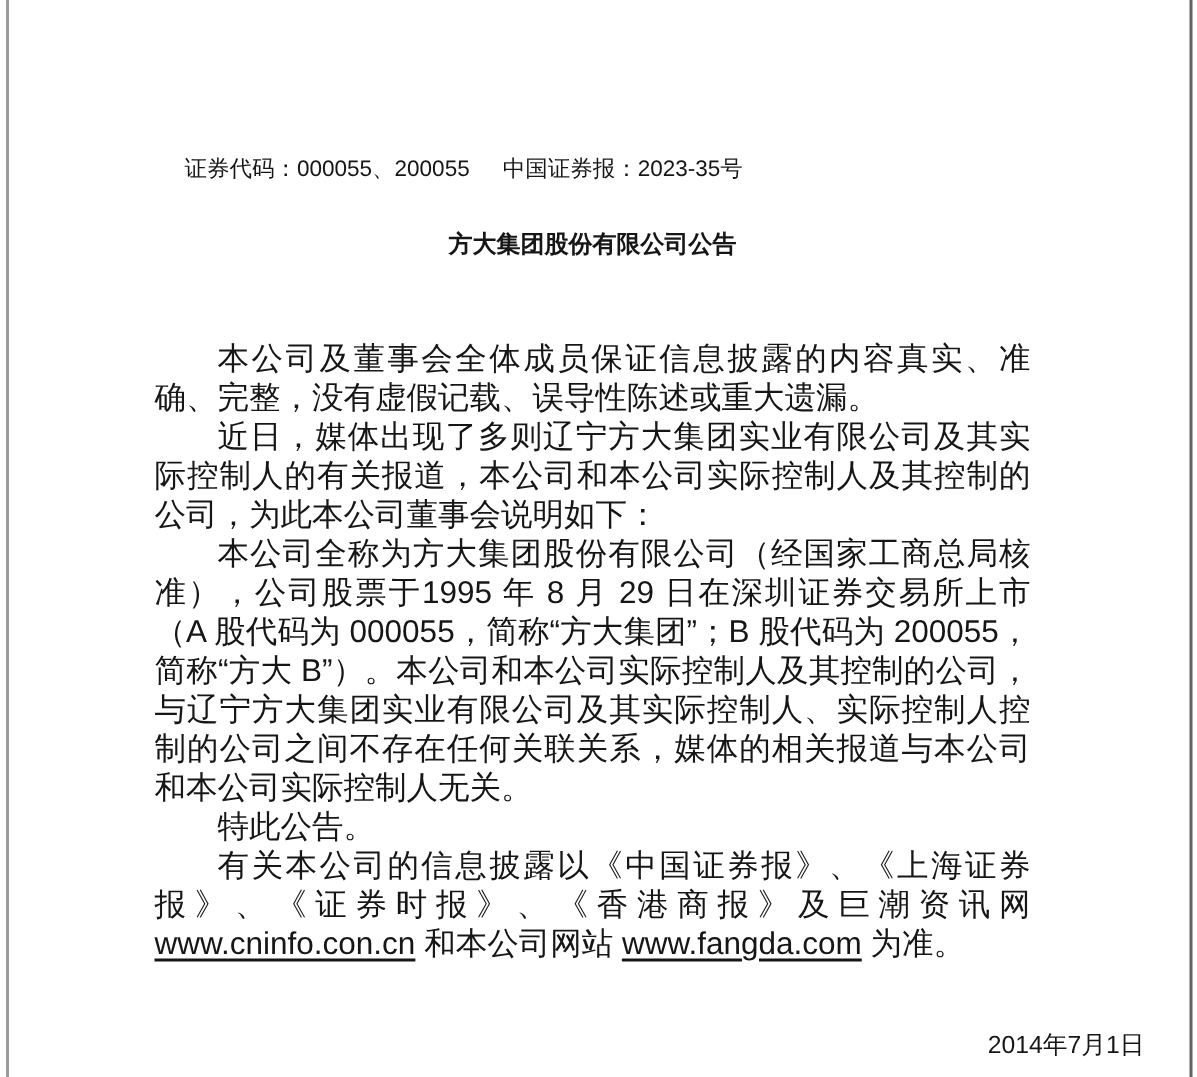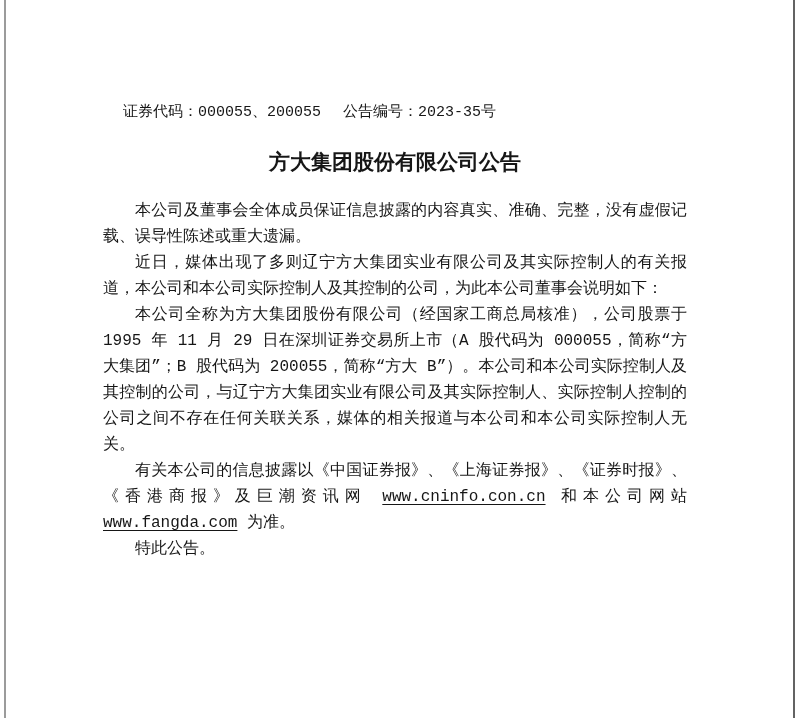--- a/index.html
+++ b/index.html
@@ -7,21 +7,21 @@
     padding: 0;
     background: #ffffff;
   }
   .viewport {
     position: relative;
     width: 798px;
     height: 718px;
     background: #ffffff;
     overflow: hidden;
     color: #161616;
-    font-family: Liberation Mono, monospace;
+    font-family: Liberation Sans, sans-serif;
   }
   .page {
     position: absolute;
     top: 0;
     left: 4px;
     width: 791px;
     height: 718px;
     box-sizing: border-box;
     border-left: 2px solid #9b9b9b;
     border-right: 2px solid #636363;
@@ -33,29 +33,29 @@
     font-size: 15px;
     line-height: 19px;
     white-space: nowrap;
     display: flex;
     gap: 22px;
   }
   .sec-header .seg { display: inline-block; }
   .doc-title {
     width: 584px;
     margin: 27px 0 0 0;
-    font-size: 21px;
+    font-size: 16px;
     font-weight: bold;
     text-align: center;
     line-height: 30px;
   }
   .body-text {
     width: 584px;
-    margin-top: 19px;
-    font-size: 16px;
+    margin-top: 48px;
+    font-size: 21px;
     line-height: 26px;
     text-align: justify;
   }
   .body-text p {
     margin: 0;
     text-indent: 2em;
   }
   .url {
     color: inherit;
     text-decoration: underline;
@@ -70,30 +70,31 @@
   }
 </style>
 </head>
 <body>
 
 <div class="viewport">
   <div class="page">
 
     <div class="sec-header">
       <span class="seg"><span>证券代码：</span><span>000055、200055</span></span>
-      <span class="seg"><span>公告编号：</span><span>2023-35号</span></span>
+      <span class="seg"><span>中国证券报：</span><span>2023-35号</span></span>
     </div>
 
     <h1 class="doc-title">方大集团股份有限公司公告</h1>
 
     <div class="body-text">
       <p>本公司及董事会全体成员保证信息披露的内容真实、准确、完整，没有虚假记载、误导性陈述或重大遗漏。</p>
       <p>近日，媒体出现了多则辽宁方大集团实业有限公司及其实际控制人的有关报道，本公司和本公司实际控制人及其控制的公司，为此本公司董事会说明如下：</p>
-      <p>本公司全称为方大集团股份有限公司（经国家工商总局核准），公司股票于1995 年 11 月 29 日在深圳证券交易所上市（A 股代码为 000055，简称“方大集团”；B 股代码为 200055，简称“方大 B”）。本公司和本公司实际控制人及其控制的公司，与辽宁方大集团实业有限公司及其实际控制人、实际控制人控制的公司之间不存在任何关联关系，媒体的相关报道与本公司和本公司实际控制人无关。</p>
+      <p>本公司全称为方大集团股份有限公司（经国家工商总局核准），公司股票于1995 年 8 月 29 日在深圳证券交易所上市（A 股代码为 000055，简称“方大集团”；B 股代码为 200055，简称“方大 B”）。本公司和本公司实际控制人及其控制的公司，与辽宁方大集团实业有限公司及其实际控制人、实际控制人控制的公司之间不存在任何关联关系，媒体的相关报道与本公司和本公司实际控制人无关。</p>
+      <p>特此公告。</p>
       <p><span>有关本公司的信息披露以《中国证券报》、《上海证券报》、《证券时报》、《香港商报》及巨潮资讯网 </span><span class="url">www.cninfo.con.cn</span><span> 和本公司网站 </span><span class="url">www.fangda.com</span><span> 为准。</span></p>
-      <p>特此公告。</p>
     </div>
 
     <div class="signature">
+      <div>2014年7月1日</div>
     </div>
 
   </div>
 </div>
 
 </body></html>

